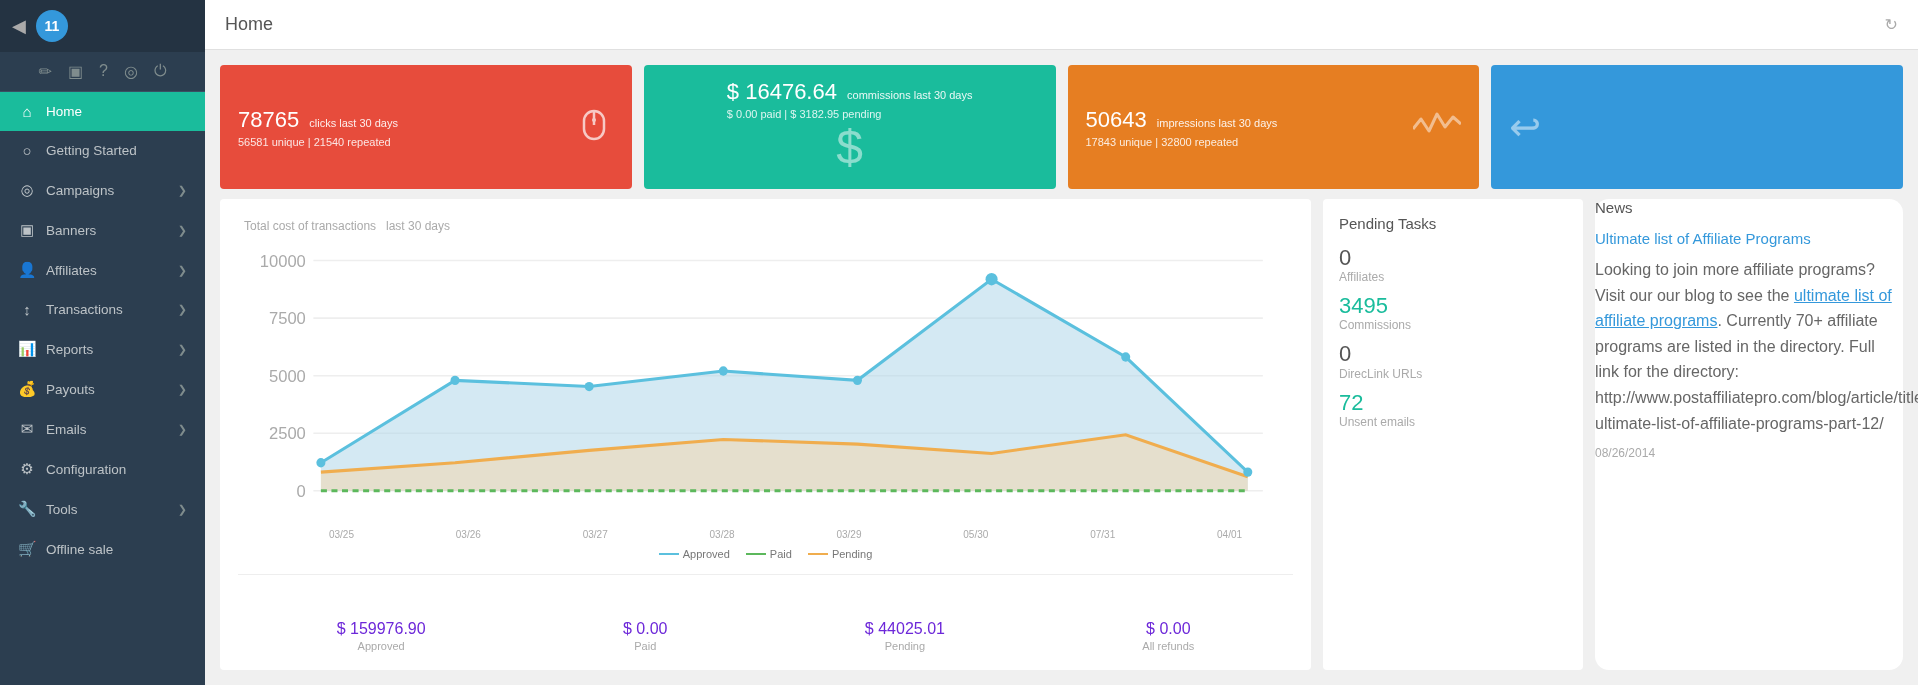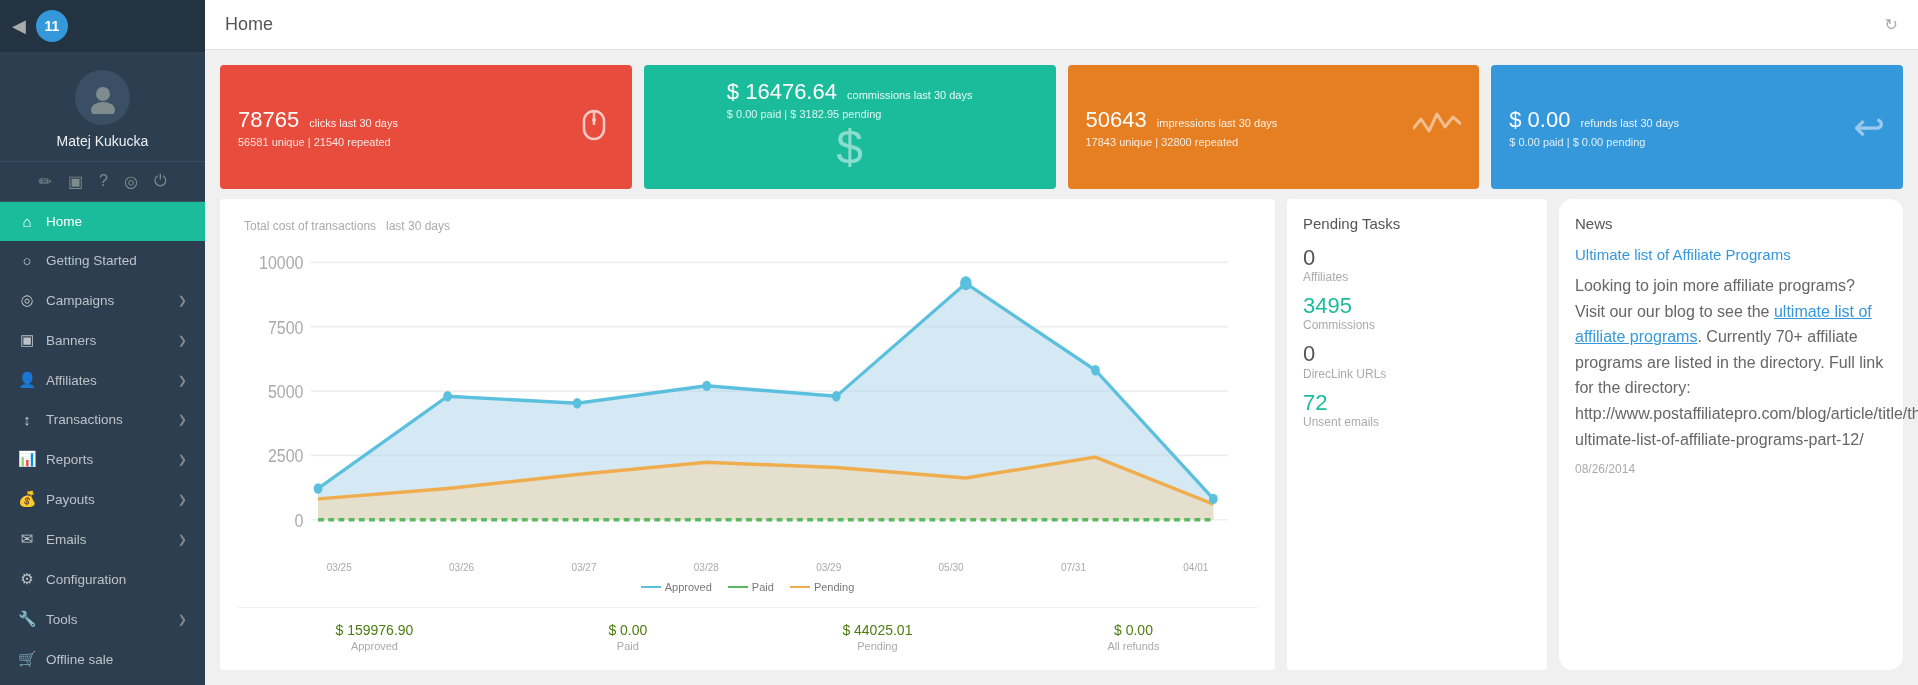--- a/index.html
+++ b/index.html
@@ -52,61 +52,52 @@
     .chart-area { flex: 1; position: relative; min-height: 160px; }
     .chart-labels { display: flex; justify-content: space-around; font-size: 10px; color: #aaa; margin-top: 4px; padding-left: 40px; align-items: flex-end; }
     .chart-legend { display: flex; gap: 16px; justify-content: center; margin-top: 8px; font-size: 11px; color: #777; }
     .legend-item { display: flex; align-items: center; gap: 4px; }
     .legend-dot { width: 20px; height: 2px; }
     .legend-dot.approved { background: #5bc0de; }
     .legend-dot.paid { background: #5cb85c; }
     .legend-dot.pending { background: #f0ad4e; }
     .chart-totals { display: flex; justify-content: space-around; margin-top: 14px; padding-top: 14px; border-top: 1px solid #eee; }
     .chart-total-item { text-align: center; }
-    .chart-total-val { font-size: 14px; color: #4d7c0f; font-weight: 300; }
+    .chart-total-val { font-size: 16px; color: #6d28d9; font-weight: 300; margin-top: 31px; }
     .chart-total-label { font-size: 11px; color: #aaa; margin-top: 2px; }
 
     
     .pending-panel { background: white; border-radius: 4px; width: 240px; min-width: 260px; padding: 16px; }
     .panel-title { font-size: 15px; color: #555; margin-bottom: 14px; font-weight: 400; }
     .task-item { margin-bottom: 10px; }
     .task-count { font-size: 22px; color: #1abc9c; font-weight: 300; line-height: 1.1; }
     .task-count.zero { color: #555; }
     .task-label { font-size: 12px; color: #aaa; }
 
     
-    .news-panel { background: white; border-radius: 14px; width: 344px; min-width: 260px; padding: 16px; }
+    .news-panel { background: white; border-radius: 14px; width: 308px; min-width: 260px; padding: 0; }
     .news-article-title { font-size: 15px; color: #3498db; margin-bottom: 10px; cursor: pointer; }
     .news-body { font-size: 16px; color: #666; line-height: 1.6; }
     .news-body a { color: #3498db; }
     .news-date { font-size: 12px; color: #aaa; margin-top: 10px; }
 
     
     svg.chart-svg { width: 100%; height: 100%; }
   </style>
 </head>
 <body>
 
 <div class="sidebar">
   <div class="sidebar-top">
     <span class="sidebar-back">◀</span>
     <div class="sidebar-logo">
       <span>11</span>
     </div>
   </div>
 
-  <div class="sidebar-user">
-    <div class="sidebar-avatar">
-      <svg width="32" height="32" viewBox="0 0 32 32">
-        <circle cx="16" cy="12" r="7" fill="#7f8c8d"></circle>
-        <ellipse cx="16" cy="28" rx="12" ry="8" fill="#7f8c8d"></ellipse>
-      </svg>
-    </div>
-    <span class="sidebar-username">Matej Kukucka</span>
-  </div>
 
   <div class="sidebar-icons">
     <span class="sidebar-icon">✏</span>
     <span class="sidebar-icon">▣</span>
     <span class="sidebar-icon">?</span>
     <span class="sidebar-icon">◎</span>
     <span class="sidebar-icon">⏻</span>
   </div>
 
   <nav class="sidebar-nav">
@@ -237,27 +228,20 @@
         <div class="stat-sub">17843 unique | 32800 repeated</div>
       </div>
       <div class="stat-icon">
         <svg width="48" height="30" viewBox="0 0 48 30">
           <polyline points="0,20 8,10 16,22 24,5 32,18 40,8 48,15" fill="none" stroke="rgba(255,255,255,0.7)" stroke-width="3" stroke-linejoin="round"></polyline>
         </svg>
       </div>
     </div>
 
     <div class="stat-card blue">
-      <div class="stat-info">
-        <div class="stat-main">
-          <span>$ 0.00</span>
-          <span class="label">refunds last 30 days</span>
-        </div>
-        <div class="stat-sub">$ 0.00 paid  |  $ 0.00 pending</div>
-      </div>
       <div class="stat-icon" style="font-size:38px;color:rgba(255,255,255,0.7);">↩</div>
     </div>
   </div>
 
   <div class="content-row">
 
     <div class="chart-panel">
       <div class="chart-title">
         <span>Total cost of transactions</span>
         <span>last 30 days</span>

